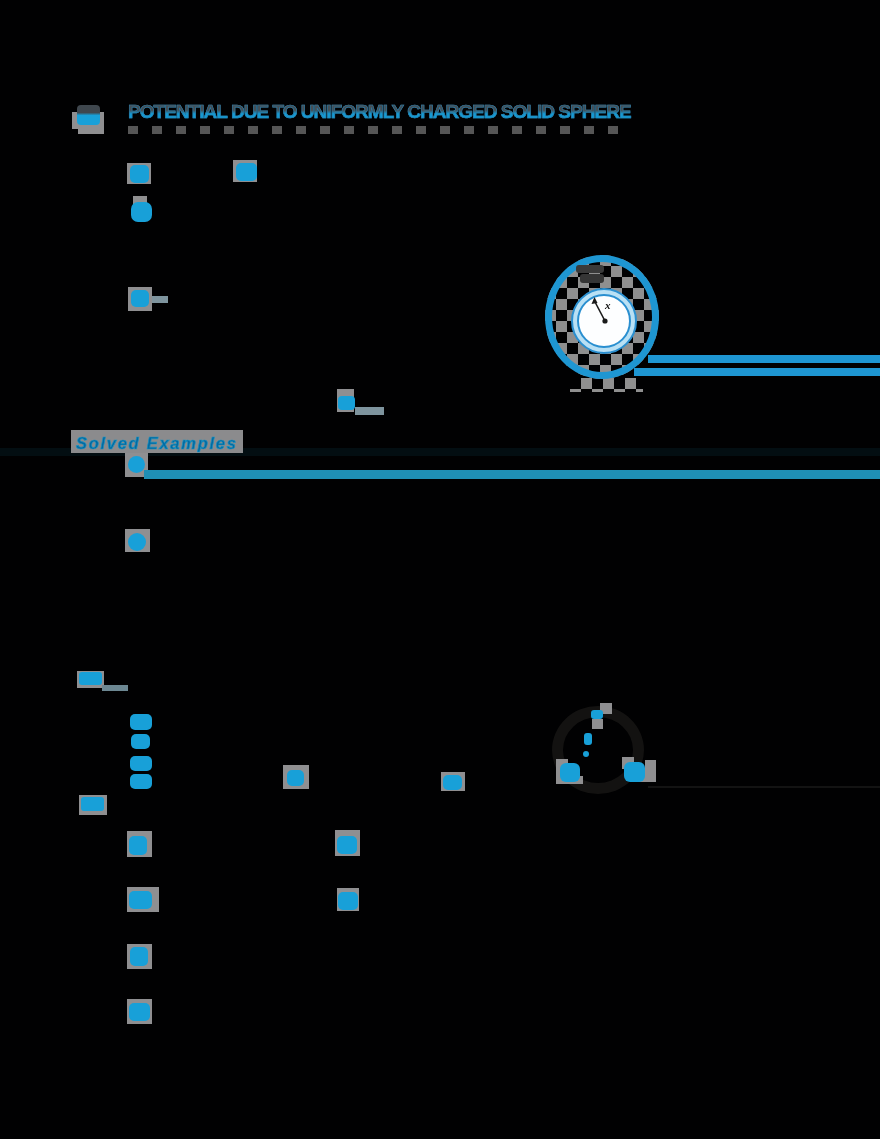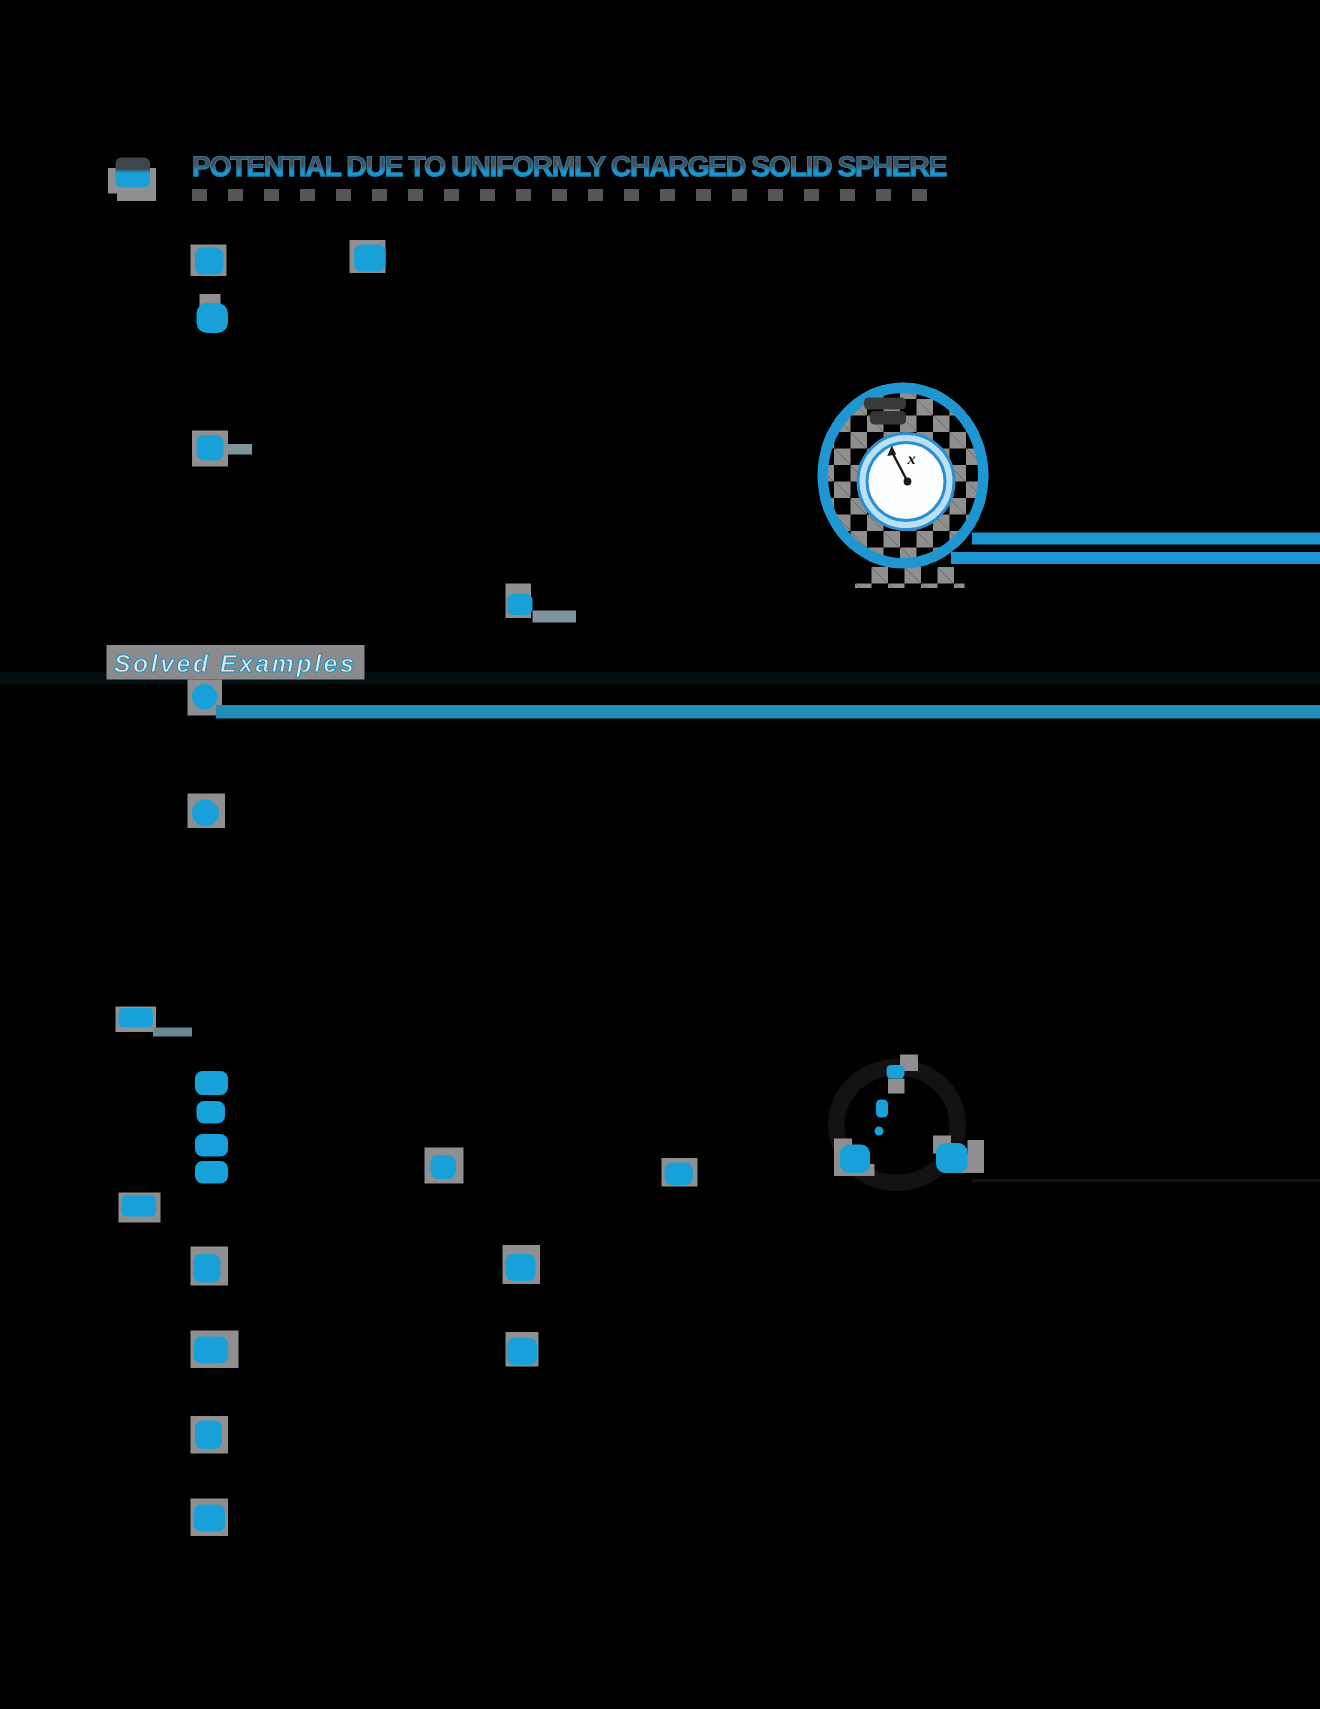--- a/index.html
+++ b/index.html
@@ -66,21 +66,21 @@
 
   <div class="abs" style="left:648px;top:355px;width:232px;height:8px;background:#1e96d2;"></div>
   <div class="abs" style="left:634px;top:368px;width:246px;height:8px;background:#1e96d2;"></div>
 
   <div class="abs gray" style="left:337px;top:389px;width:17px;height:23px;"></div>
   <div class="abs cyan" style="left:338px;top:396px;width:17px;height:14px;border-radius:4px;"></div>
   <div class="abs" style="left:355px;top:407px;width:29px;height:8px;background:#7e949e;"></div>
 
   <div class="abs" style="left:0px;top:448px;width:880px;height:8px;background:rgba(32,140,165,0.10);"></div>
   <div class="abs gray" style="left:71px;top:430px;width:172px;height:23px;background:#8b8b8d;"></div>
-  <div class="abs" style="left:76px;top:434px;font-weight:bold;font-style:italic;font-size:16.5px;letter-spacing:1.72px;color:#e5e5e5;-webkit-text-stroke:0.7px #1791c0;white-space:nowrap;">Solved Examples</div>
+  <div class="abs" style="left:76px;top:434px;font-weight:bold;font-style:italic;font-size:16.5px;letter-spacing:1.72px;color:#0369a1;-webkit-text-stroke:0.7px #1791c0;white-space:nowrap;">Solved Examples</div>
 
   <div class="abs gray" style="left:125px;top:453px;width:23px;height:24px;"></div>
   <div class="abs cyan" style="left:128px;top:456px;width:17px;height:17px;border-radius:50%;"></div>
   <div class="abs" style="left:144px;top:470px;width:736px;height:9px;background:#1f8fb5;"></div>
 
   <div class="abs gray" style="left:125px;top:529px;width:25px;height:23px;"></div>
   <div class="abs cyan" style="left:128px;top:533px;width:18px;height:18px;border-radius:50%;"></div>
 
   <div class="abs gray" style="left:77px;top:671px;width:27px;height:17px;"></div>
   <div class="abs cyan" style="left:79px;top:672px;width:23px;height:13px;border-radius:3px;"></div>

